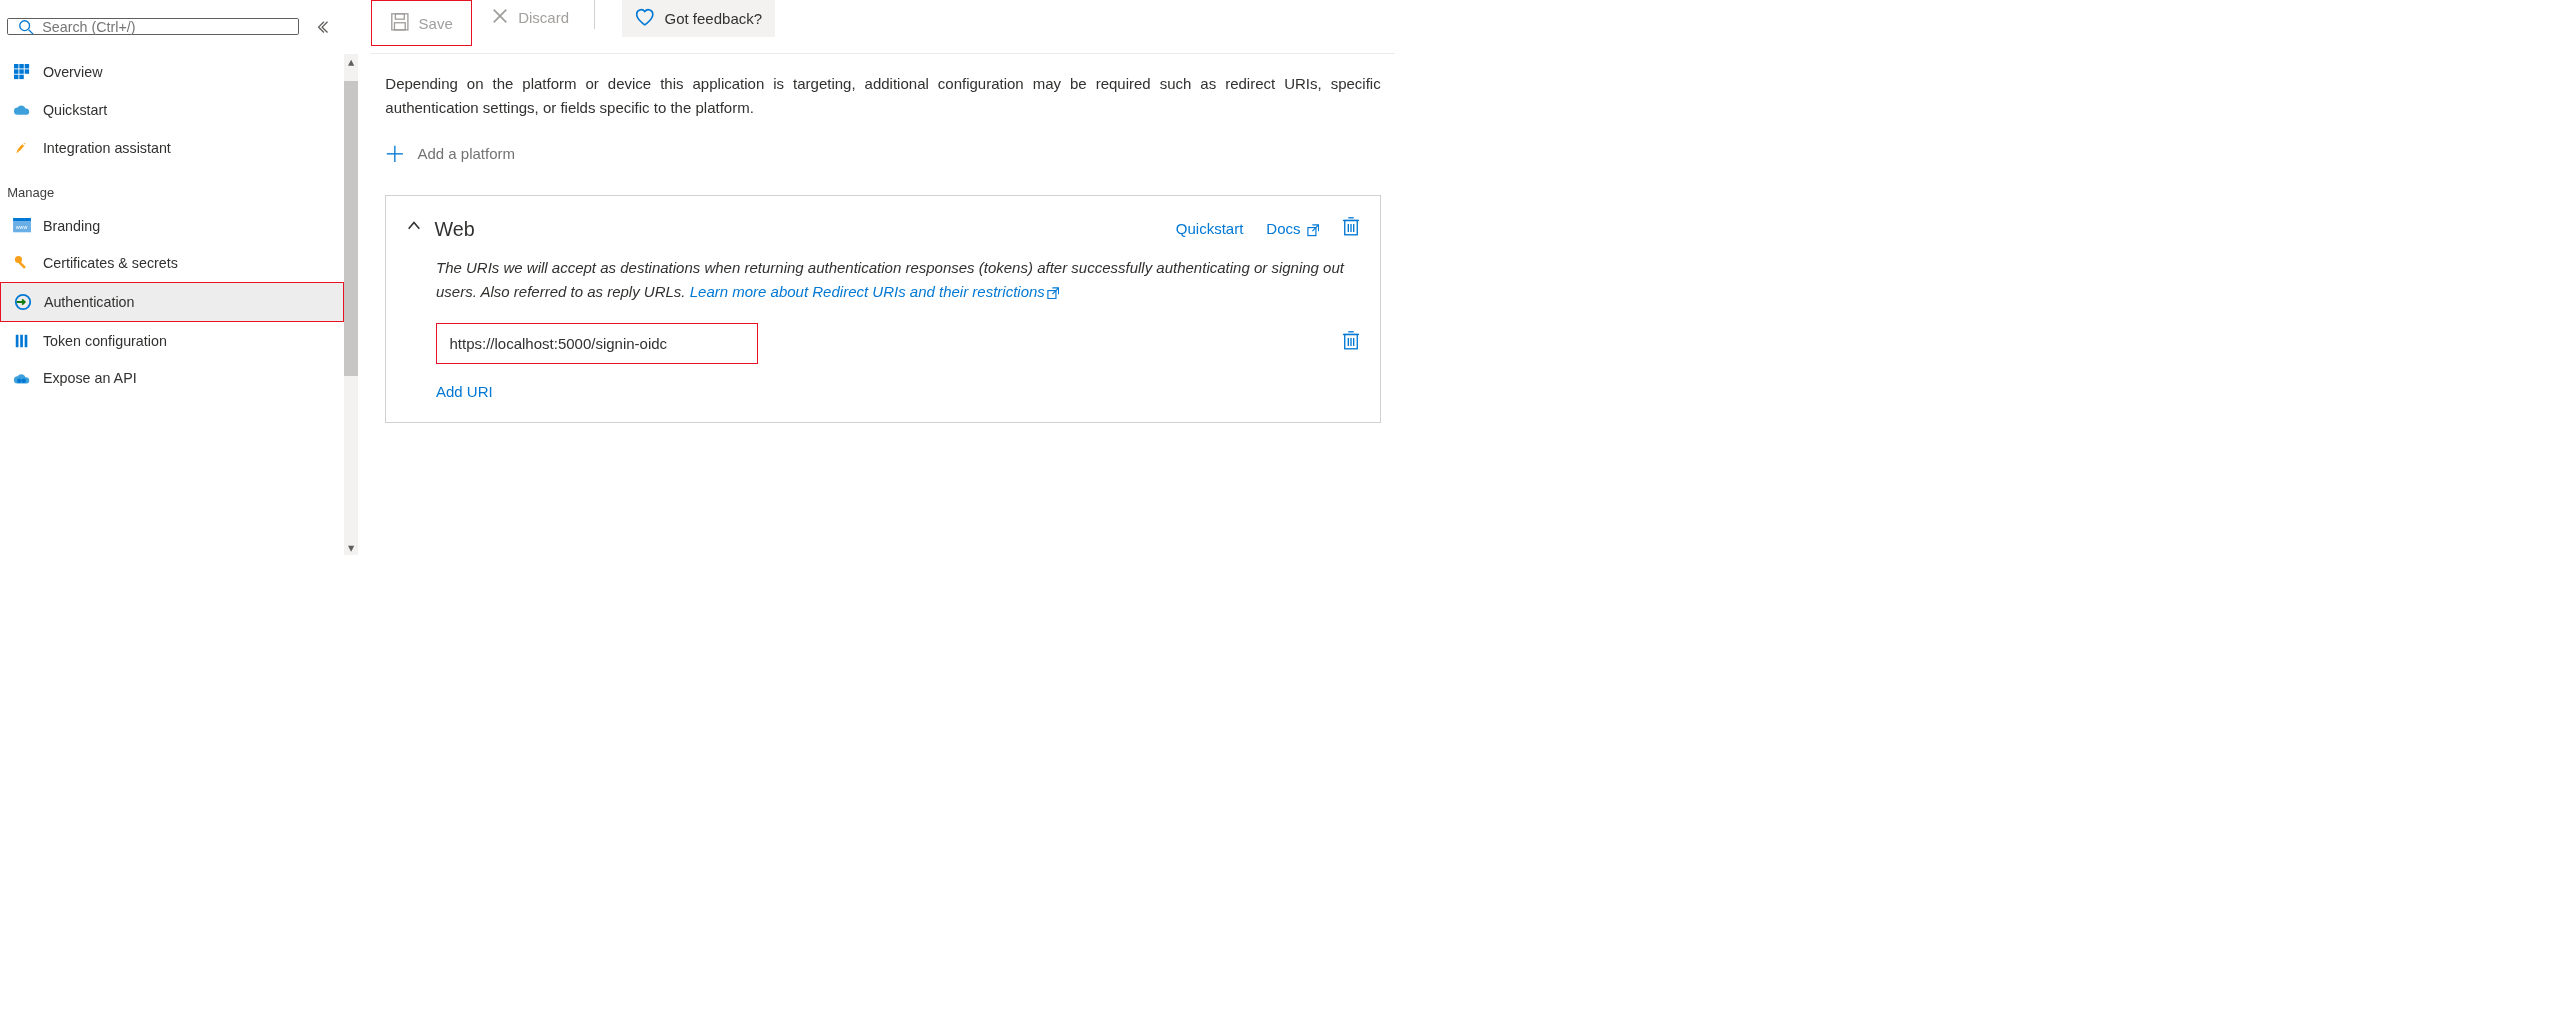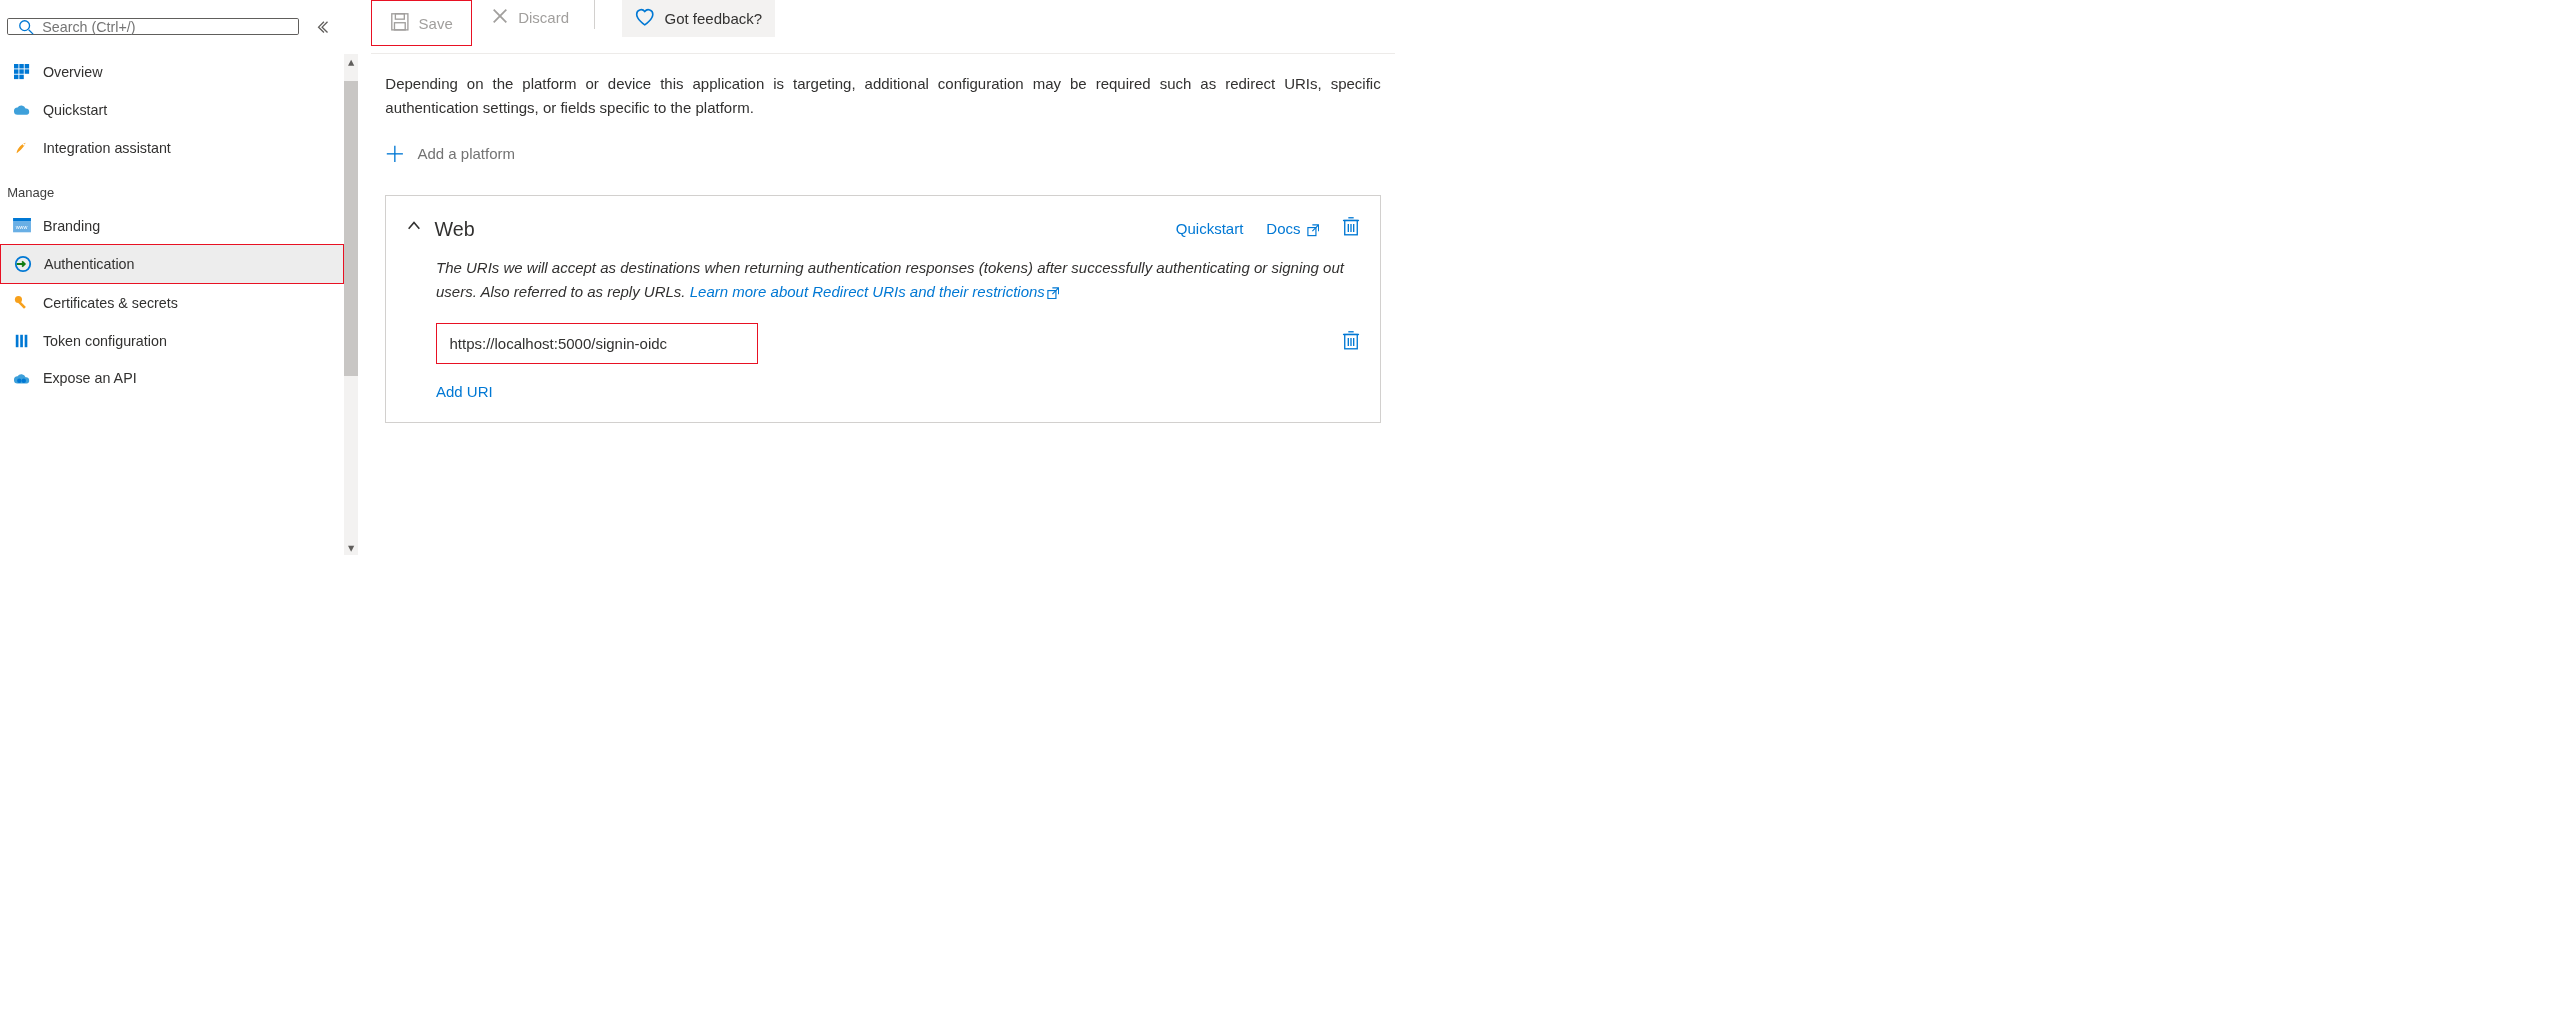--- a/index.html
+++ b/index.html
@@ -232,37 +232,37 @@
       <li class="nav-item">
         <span class="nav-icon">
           <svg width="18" height="14.3" viewBox="0 0 20 16" style="font-size:16px">
               <rect x="0" y="0" width="20" height="4" fill="#0078d4"></rect>
               <rect x="0" y="4" width="20" height="12" fill="#69afe5"></rect>
               <text x="3" y="12" font-size="6" fill="#fff">www</text>
             </svg>
         </span>
         <span>Branding</span>
       </li>
+      <li class="nav-item">
+        <span class="nav-icon">
+          <svg width="16" height="16" viewBox="0 0 18 18">
+              <circle cx="5" cy="5" r="4" fill="#f7a01b"></circle>
+              <rect x="7" y="7" width="9" height="3" fill="#f7a01b" transform="rotate(45 7 7)"></rect>
+            </svg>
+        </span>
+        <span>Certificates &amp; secrets</span>
+      </li>
       <li class="nav-item active highlight-red">
         <span class="nav-icon">
           <svg width="18" height="18" viewBox="0 0 20 20">
               <circle cx="10" cy="10" r="8" stroke="#0078d4" stroke-width="2" fill="none"></circle>
               <path d="M3 10 L12 10 M9 7 L12 10 L9 13" stroke="#107c10" stroke-width="2" fill="none"></path>
             </svg>
         </span>
         <span>Authentication</span>
-      </li>
-      <li class="nav-item">
-        <span class="nav-icon">
-          <svg width="16" height="16" viewBox="0 0 18 18">
-              <circle cx="5" cy="5" r="4" fill="#f7a01b"></circle>
-              <rect x="7" y="7" width="9" height="3" fill="#f7a01b" transform="rotate(45 7 7)"></rect>
-            </svg>
-        </span>
-        <span>Certificates &amp; secrets</span>
       </li>
       <li class="nav-item">
         <span class="nav-icon">
           <svg width="16" height="16" viewBox="0 0 18 18">
               <rect x="2" y="2" width="3" height="14" fill="#0078d4"></rect>
               <rect x="7" y="2" width="3" height="14" fill="#0078d4"></rect>
               <rect x="12" y="2" width="3" height="14" fill="#0078d4"></rect>
             </svg>
         </span>
         <span>Token configuration</span>

